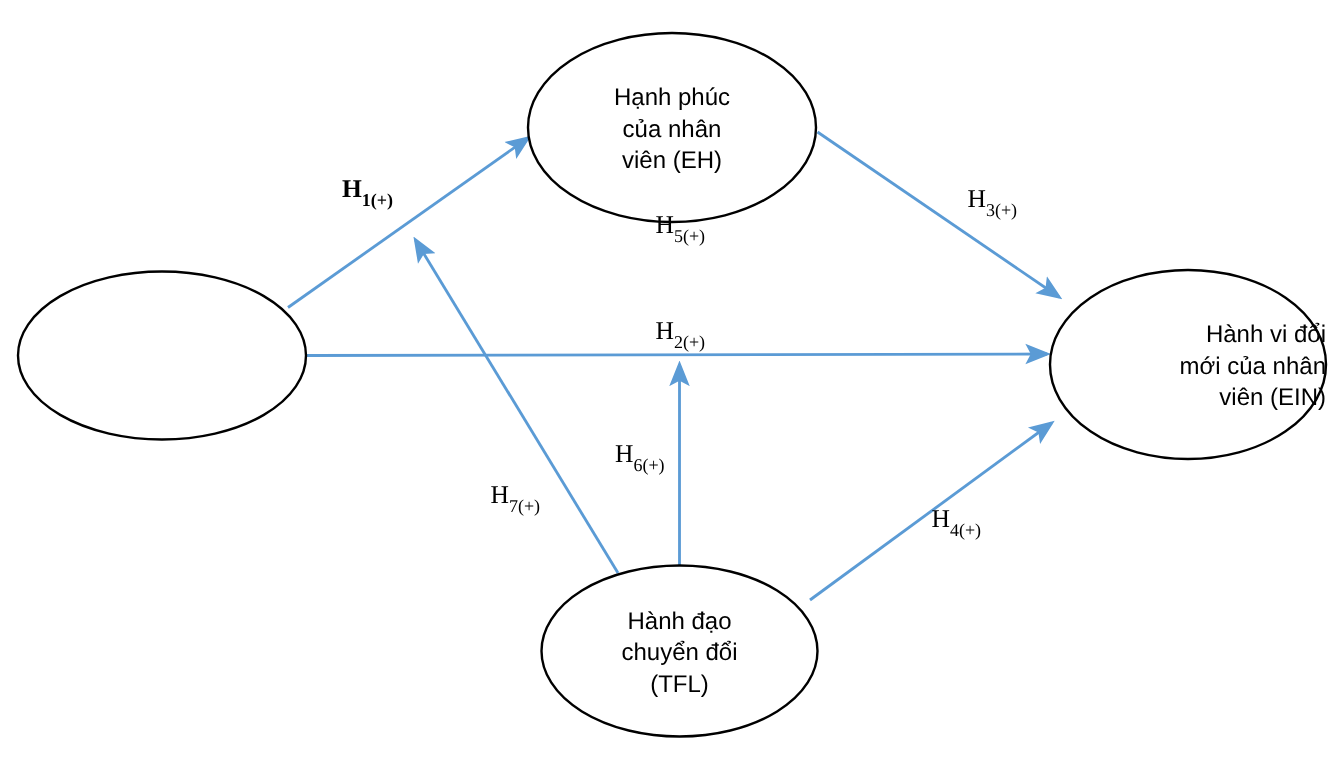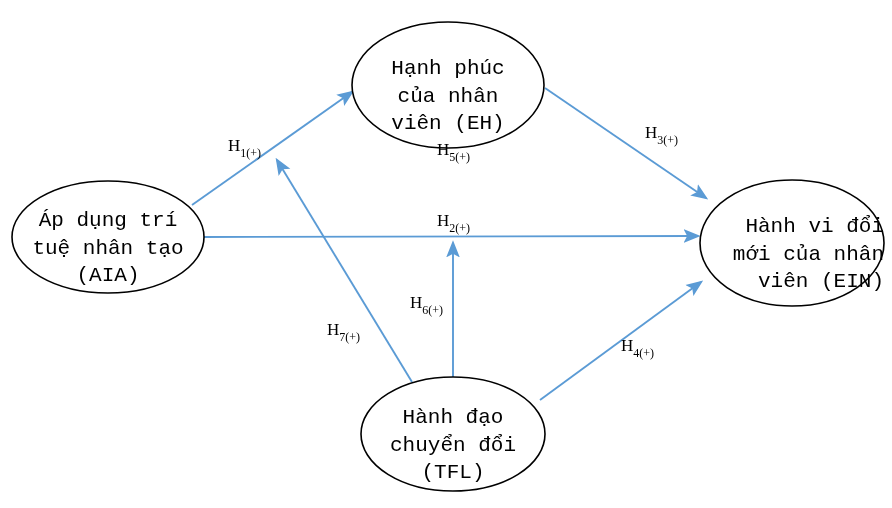--- a/index.html
+++ b/index.html
@@ -27,22 +27,22 @@
     height: 508px;
   }
   .node-ellipse {
     fill: #ffffff;
     stroke: #000000;
     stroke-width: 1.6;
   }
   .node-label {
     position: absolute;
     text-align: center;
-    font-family: Liberation Mono, monospace;
-    font-size: 21px;
+    font-family: Liberation Sans, sans-serif;
+    font-size: 16px;
     line-height: 1.32;
     color: #000000;
     white-space: pre-line;
     pointer-events: none;
   }
   .path-label {
     position: absolute;
     font-family: "Liberation Serif", "DejaVu Serif", serif;
     font-size: 17px;
     color: #000000;
@@ -82,37 +82,34 @@
     </g>
 
     <g>
       <ellipse class="node-ellipse" cx="108" cy="237" rx="96" ry="56"></ellipse>
       <ellipse class="node-ellipse" cx="448" cy="85" rx="96" ry="63"></ellipse>
       <ellipse class="node-ellipse" cx="792" cy="243" rx="92" ry="63"></ellipse>
       <ellipse class="node-ellipse" cx="453" cy="434" rx="92" ry="57"></ellipse>
     </g>
   </svg>
 
-  <div class="node-label" style="left:12px; top:207px; width:192px;">Áp dụng trí
-tuệ nhân tạo
-(AIA)</div>
 
   <div class="node-label" style="left:352px; top:55px; width:192px;">Hạnh phúc
 của nhân
 viên (EH)</div>
 
   <div class="node-label" style="left:700px; top:213px; width:184px;text-align:right;">Hành vi đổi
 mới của nhân
 viên (EIN)</div>
 
   <div class="node-label" style="left:361px; top:404px; width:184px;">Hành đạo
 chuyển đổi
 (TFL)</div>
 
-  <div class="path-label" style="left:228px; top:136px;"><span>H</span><span class="sub">1(+)</span></div>
+  <div class="path-label" style="left:228px; top:116px;font-weight:bold;"><span>H</span><span class="sub">1(+)</span></div>
 
   <div class="path-label" style="left:437px; top:211px;"><span>H</span><span class="sub">2(+)</span></div>
 
   <div class="path-label" style="left:645px; top:123px;"><span>H</span><span class="sub">3(+)</span></div>
 
   <div class="path-label" style="left:621px; top:336px;"><span>H</span><span class="sub">4(+)</span></div>
 
   <div class="path-label" style="left:437px; top:140px;"><span>H</span><span class="sub">5(+)</span></div>
 
   <div class="path-label" style="left:410px; top:293px;text-align:right;"><span>H</span><span class="sub">6(+)</span></div>

